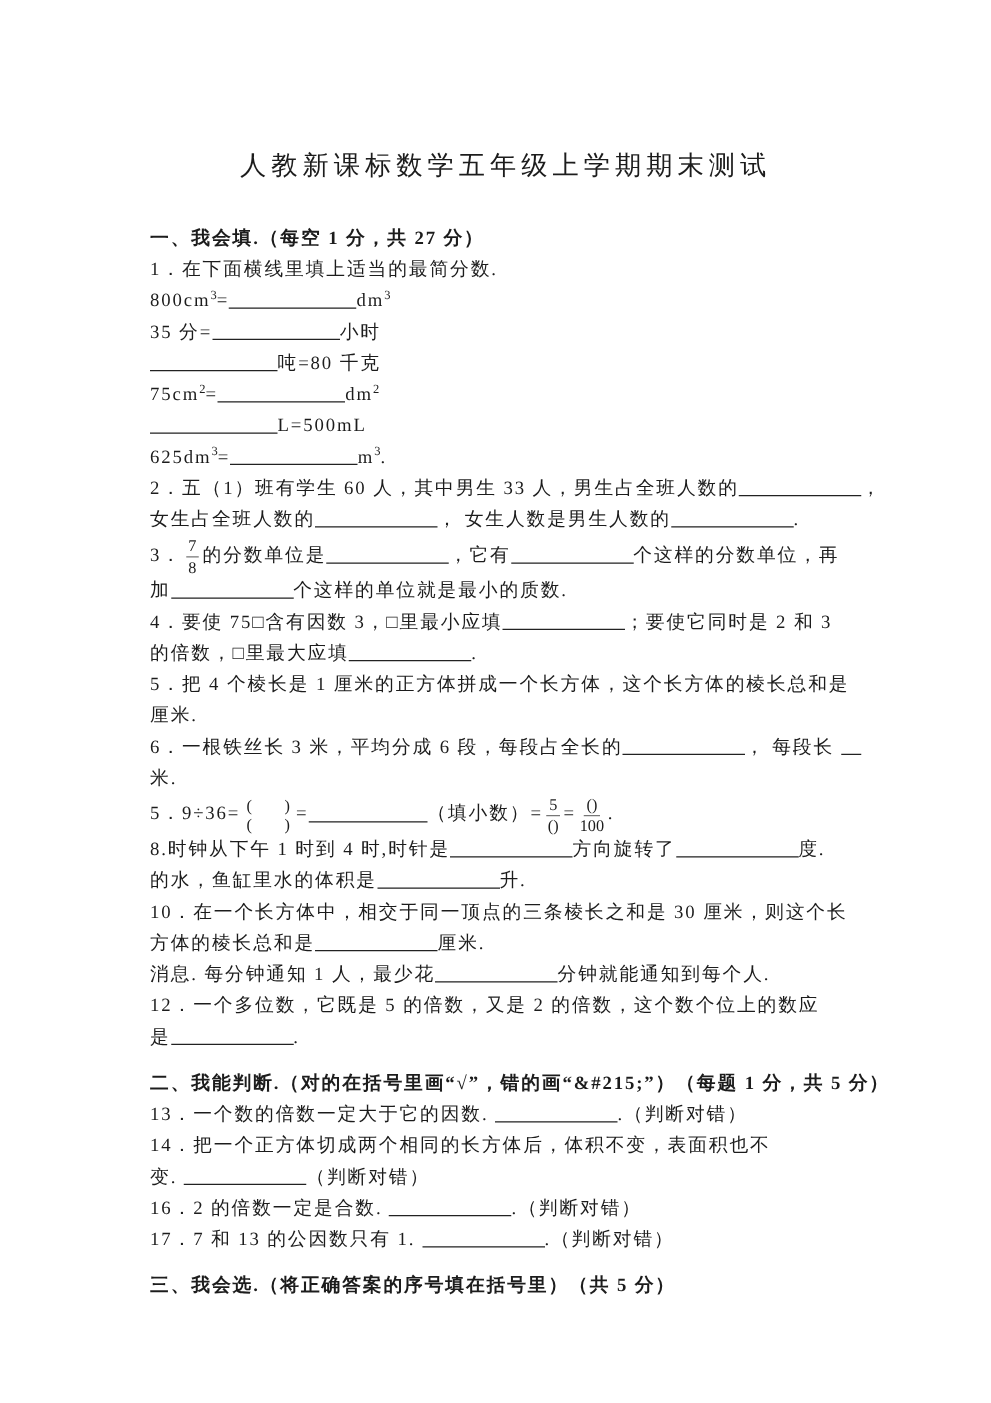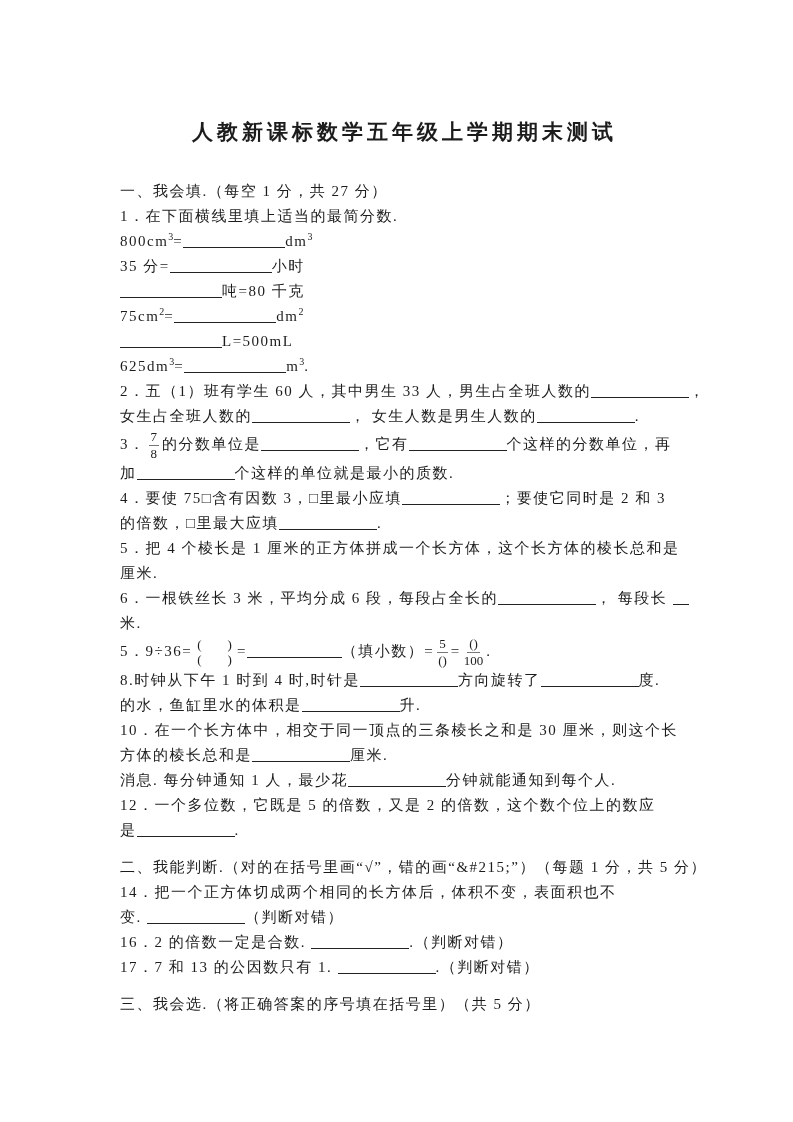--- a/index.html
+++ b/index.html
@@ -8,35 +8,35 @@
     width:793px; height:1122px;
     background:#ffffff;
     box-sizing:border-box;
     padding:120px 104px 0 120px;
     font-family:"Liberation Serif", serif;
     color:#1c1c1c;
     overflow:hidden;
   }
   .title {
     font-size:21px;
-    font-weight:bold;
+    font-weight:normal;
     text-align:center;
     letter-spacing:4px;
     margin:0 0 34px 0;
     line-height:25px;
   }
   .content { }
   .line {
     font-size:15px;
     line-height:25px;
     min-height:25px;
     letter-spacing:1.5px;
     white-space:nowrap;
   }
-  .section { font-weight:normal; }
+  .section { font-weight:bold; }
   .gap { height:12px; }
   sup { font-size:10px; letter-spacing:0; line-height:0; }
   .blank {
     display:inline-block;
     border-bottom:1px solid #222222;
     height:15px;
     vertical-align:-2px;
   }
   .frac {
     display:inline-flex;
@@ -91,20 +91,21 @@
         </span><span>.</span></div>
       <div class="line"><span>8.时钟从下午 1 时到 4 时,时针是</span><span class="blank" style="width: 98px;"></span><span>方向旋转了</span><span class="blank" style="width: 98px;"></span><span>度.</span></div>
       <div class="line"><span>的水，鱼缸里水的体积是</span><span class="blank" style="width: 98px;"></span><span>升.</span></div>
       <div class="line"><span>10．在一个长方体中，相交于同一顶点的三条棱长之和是 30 厘米，则这个长</span></div>
       <div class="line"><span>方体的棱长总和是</span><span class="blank" style="width: 98px;"></span><span>厘米.</span></div>
       <div class="line"><span>消息. 每分钟通知 1 人，最少花</span><span class="blank" style="width: 98px;"></span><span>分钟就能通知到每个人.</span></div>
       <div class="line"><span>12．一个多位数，它既是 5 的倍数，又是 2 的倍数，这个数个位上的数应</span></div>
       <div class="line"><span>是</span><span class="blank" style="width: 98px;"></span><span>.</span></div>
       <div class="gap"></div>
       <div class="line section"><span>二、我能判断.（对的在括号里画“√”，错的画“&amp;#215;”）（每题 1 分，共 5 分）</span></div>
+      <div class="line"><span>13．一个数的倍数一定大于它的因数. </span><span class="blank" style="width: 98px;"></span><span>.（判断对错）</span></div>
       <div class="line"><span>14．把一个正方体切成两个相同的长方体后，体积不变，表面积也不</span></div>
       <div class="line"><span>变. </span><span class="blank" style="width: 98px;"></span><span>（判断对错）</span></div>
       <div class="line"><span>16．2 的倍数一定是合数. </span><span class="blank" style="width: 98px;"></span><span>.（判断对错）</span></div>
       <div class="line"><span>17．7 和 13 的公因数只有 1. </span><span class="blank" style="width: 98px;"></span><span>.（判断对错）</span></div>
       <div class="gap"></div>
       <div class="line section"><span>三、我会选.（将正确答案的序号填在括号里）（共 5 分）</span></div>
     </div>
 </div>
 
 </body></html>

